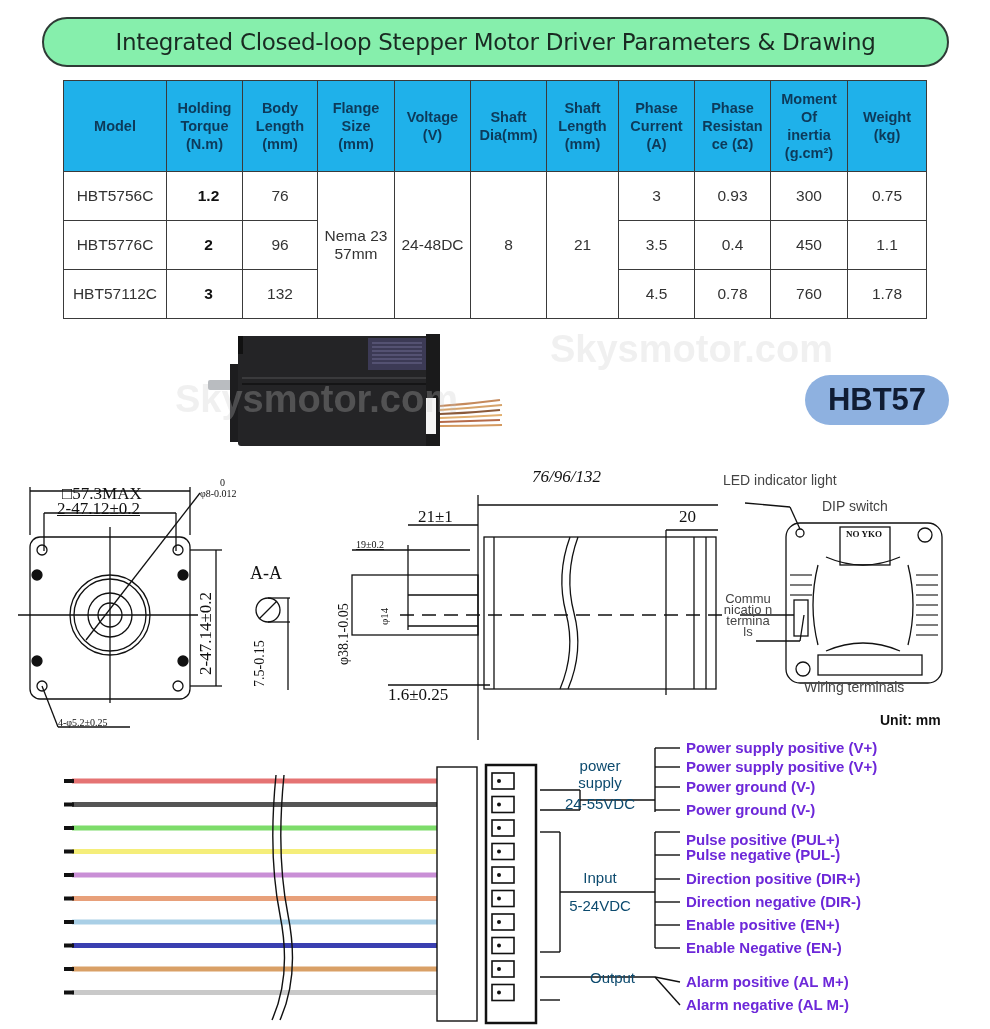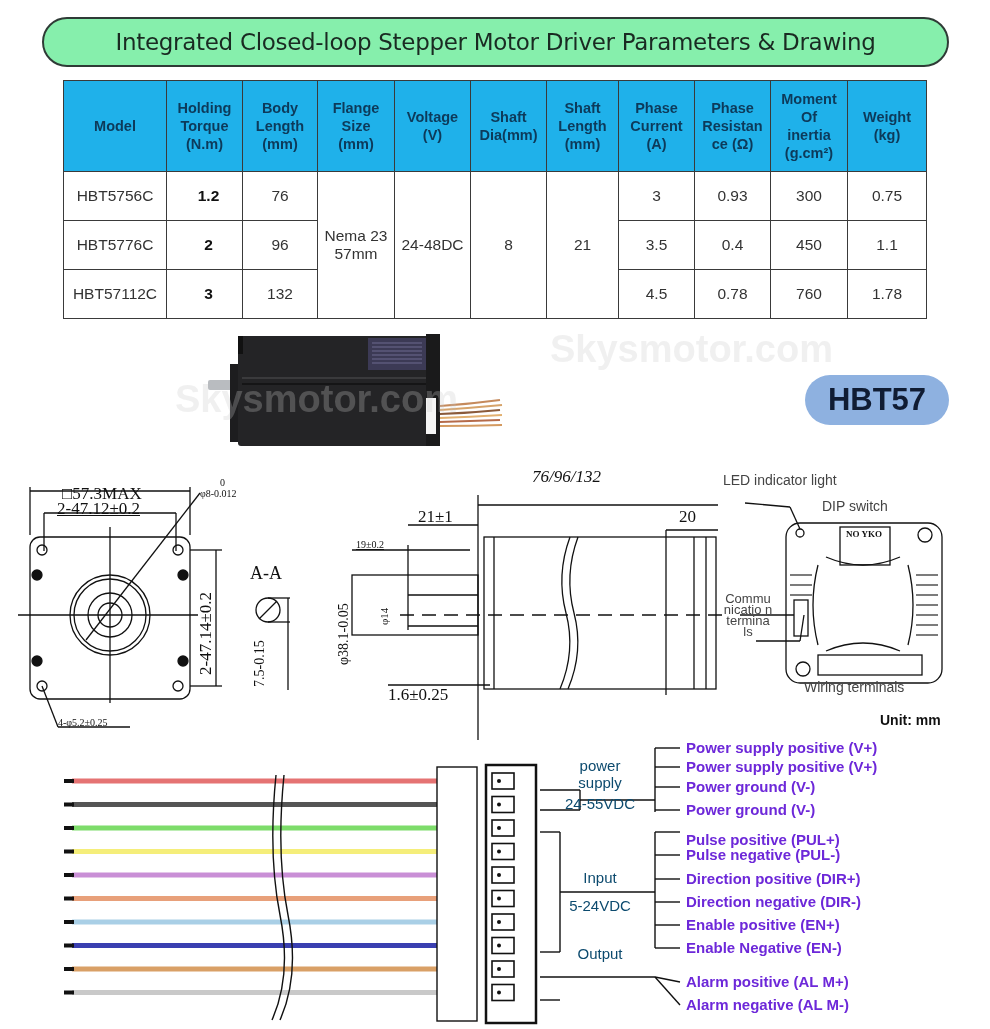--- a/index.html
+++ b/index.html
@@ -382,21 +382,21 @@
       </g>
   </svg>
 
   <div class="group-label" style="left:565px; top:22px; width:70px; line-height:17px;">
     <div>power</div>
     <div>supply</div>
   </div>
   <div class="group-label" style="left:560px; top:60px; width:80px;">24-55VDC</div>
   <div class="group-label" style="left:565px; top:134px; width:70px;">Input</div>
   <div class="group-label" style="left:560px; top:162px; width:80px;">5-24VDC</div>
-  <div class="group-label" style="left:565px; top:210px; width:70px;">Output</div>
+  <div class="group-label" style="left:565px; top:234px; width:70px;text-align:right;">Output</div>
 
   <div class="pin-label" style="top:4px;">Power supply positive (V+)</div>
   <div class="pin-label" style="top:23px;">Power supply positive (V+)</div>
   <div class="pin-label" style="top:43px;">Power ground (V-)</div>
   <div class="pin-label" style="top:66px;">Power ground (V-)</div>
   <div class="pin-label" style="top:72px;margin-top:24px;">Pulse positive (PUL+)</div>
   <div class="pin-label" style="top:111px;">Pulse negative (PUL-)</div>
   <div class="pin-label" style="top:135px;">Direction positive (DIR+)</div>
   <div class="pin-label" style="top:158px;">Direction negative (DIR-)</div>
   <div class="pin-label" style="top:181px;">Enable positive (EN+)</div>

